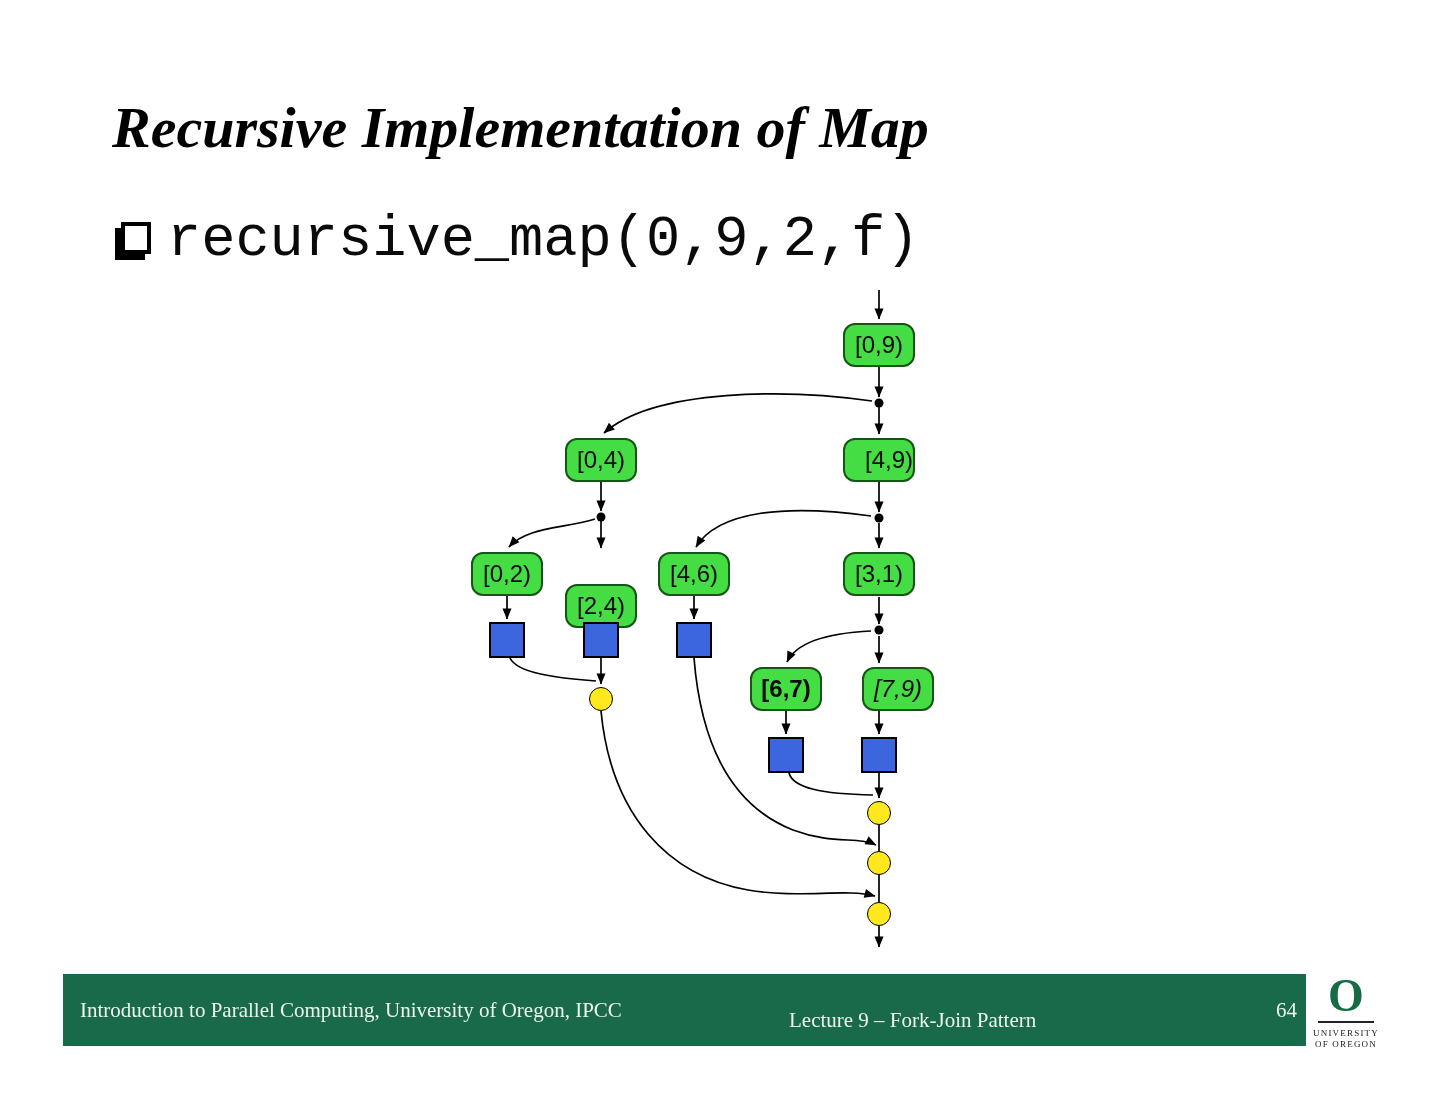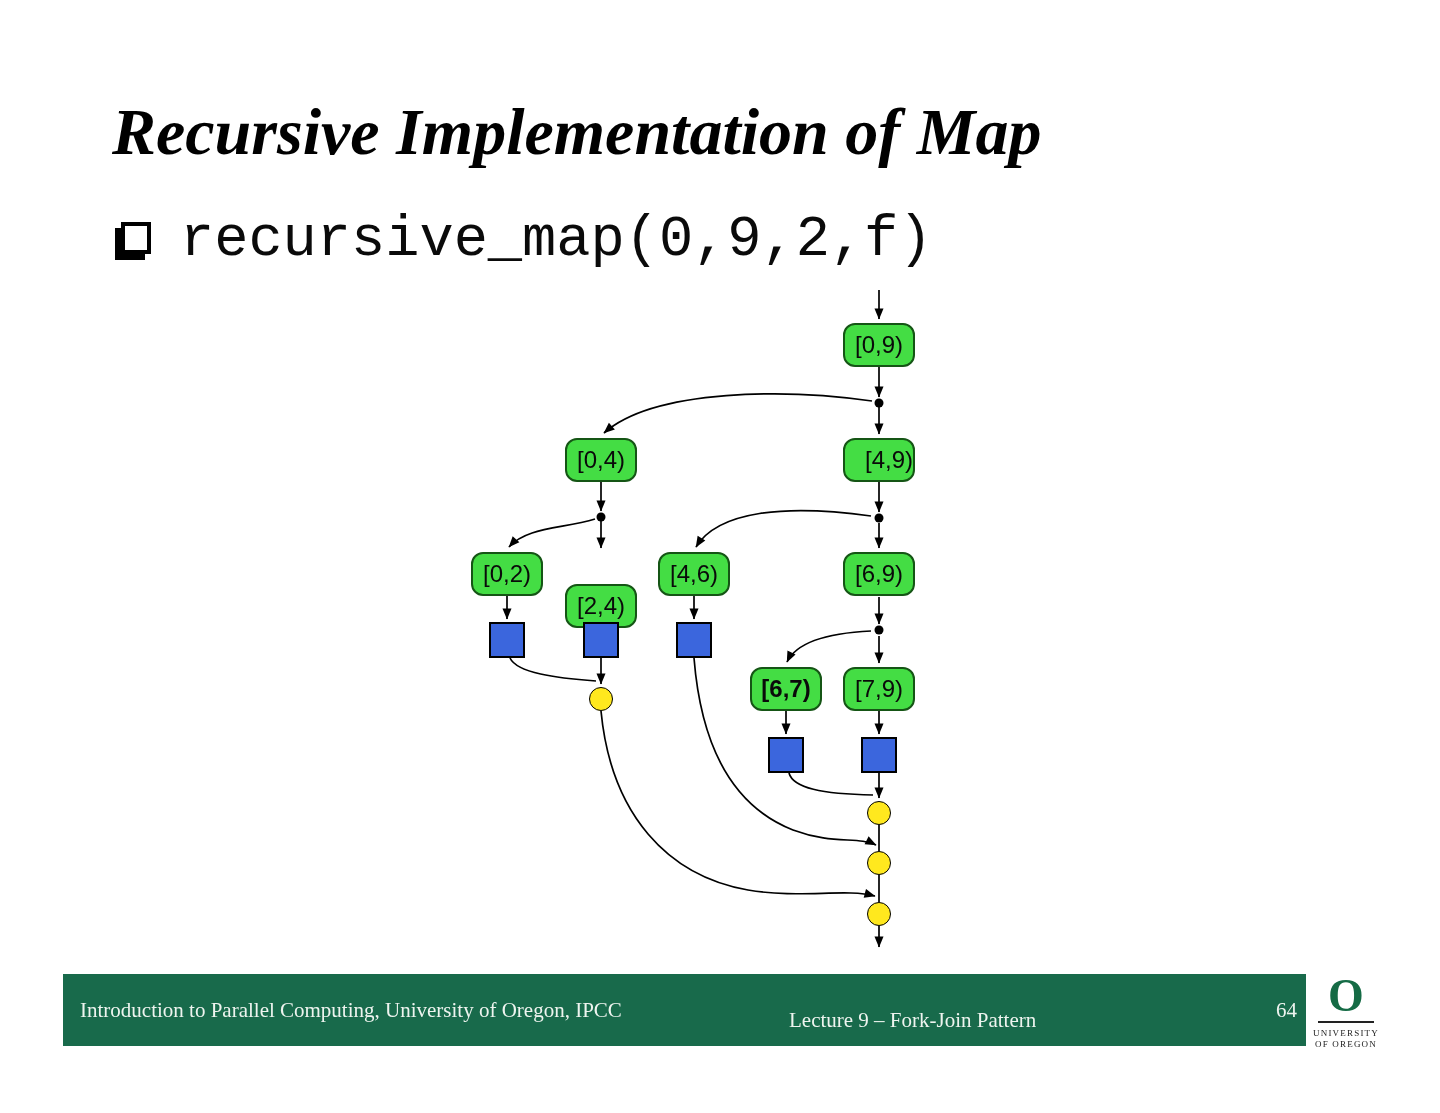--- a/index.html
+++ b/index.html
@@ -1,25 +1,25 @@
 <!DOCTYPE html>
 <html style="--node-fill: #44dd44; --node-border: #155515; --task-fill: #3b66dd; --join-fill: #ffe81e; --line: #000000; --footer-bar: #186a4b; --footer-text: #eef4ef; --logo-green: #156b45;"><head>
 <meta charset="utf-8">
 <style>
   html,body{margin:0;padding:0;background:#ffffff;}
   .slide{position:relative;width:1440px;height:1113px;background:#ffffff;overflow:hidden;
          font-family:"Liberation Sans",sans-serif;}
   .title{position:absolute;left:112px;top:96px;font-family:"Liberation Serif",serif;
-         font-style:italic;font-weight:bold;font-size:66px;color:#000;line-height:1.1;
+         font-style:italic;font-weight:bold;font-size:58px;color:#000;line-height:1.1;
          white-space:nowrap;letter-spacing:0px;}
   .bullet-row{position:absolute;left:115px;top:212px;display:flex;align-items:flex-start;}
   .bullet-glyph{width:22px;height:24px;border:4px solid #000;background:#fff;
                 box-shadow:-6px 6px 0 0 #000;margin-top:10px;margin-left:6px;}
   .bullet-text{font-family:"Liberation Mono","DejaVu Sans Mono",monospace;font-size:57px;
-               color:#0a0a0a;line-height:1.0;margin-left:29px;white-space:nowrap;}
+               color:#0a0a0a;line-height:1.0;margin-left:16px;white-space:nowrap;}
   
   .diagram-svg{position:absolute;left:0;top:0;width:1440px;height:1113px;}
   .e{fill:none;stroke:var(--line,#000);stroke-width:1.7px;}
   .dot{fill:var(--line,#000);stroke:none;}
   #ah path{fill:var(--line,#000);}
   .gnode{position:absolute;width:72px;height:44px;box-sizing:border-box;
          background:var(--node-fill,#44dd44);border:2px solid var(--node-border,#155515);
          border-radius:12px;display:flex;align-items:center;justify-content:center;
          font-size:24px;color:#0a0a0a;text-align:center;}
   .task{position:absolute;width:36px;height:36px;box-sizing:border-box;
@@ -97,23 +97,23 @@
       <circle class="dot" cx="879" cy="630" r="4.5"></circle>
     </g>
   </svg>
 
   <div class="gnode" style="left:843px;top:323px;">[0,9)</div>
   <div class="gnode" style="left:565px;top:438px;">[0,4)</div>
   <div class="gnode" style="left:843px;top:438px;padding-left:20px;">[4,9)</div>
   <div class="gnode" style="left:471px;top:552px;">[0,2)</div>
   <div class="gnode" style="left:565px;top:552px;margin-top:32px;">[2,4)</div>
   <div class="gnode" style="left:658px;top:552px;">[4,6)</div>
-  <div class="gnode" style="left:843px;top:552px;">[6,9)</div>
+  <div class="gnode" style="left:843px;top:552px;">[3,1)</div>
   <div class="gnode" style="left:750px;top:667px;font-weight:bold;">[6,7)</div>
-  <div class="gnode" style="left:843px;top:667px;">[7,9)</div>
+  <div class="gnode" style="left:862px;top:667px;font-style:italic;">[7,9)</div>
 
   <div class="task" style="left:489px;top:622px;"></div>
   <div class="task" style="left:583px;top:622px;"></div>
   <div class="task" style="left:676px;top:622px;"></div>
   <div class="task" style="left:768px;top:737px;"></div>
   <div class="task" style="left:861px;top:737px;"></div>
 
   <div class="join" style="left:589px;top:687px;"></div>
   <div class="join" style="left:867px;top:801px;"></div>
   <div class="join" style="left:867px;top:851px;"></div>

